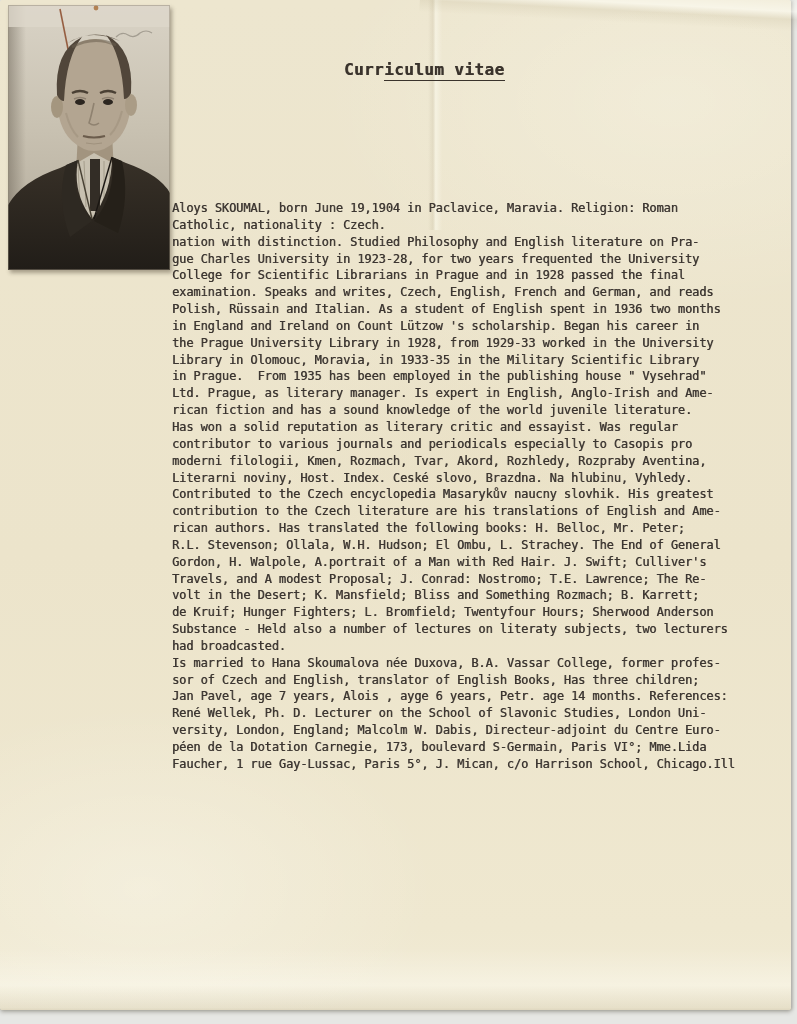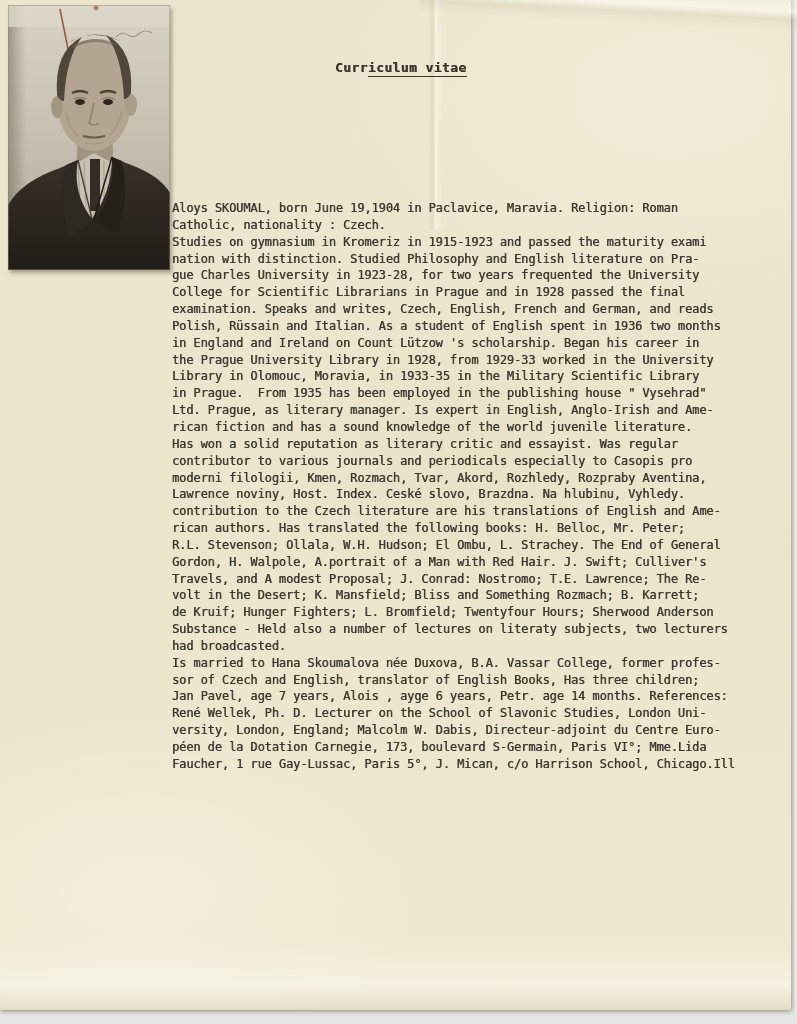--- a/index.html
+++ b/index.html
@@ -33,22 +33,22 @@
     left:0;top:948px;width:791px;height:62px;
     background:linear-gradient(180deg,rgba(255,255,246,0) 0%,rgba(255,255,246,0.35) 60%,rgba(150,135,95,0.12) 96%,rgba(150,135,95,0.2) 100%);
   }
   .photo{
     position:absolute;left:8px;top:5px;width:162px;height:265px;
     box-shadow:2px 3px 4px rgba(60,50,35,0.40);
     background:#cac3b4;
   }
   .photo svg{display:block;}
   .title{
-    position:absolute;left:335px;top:60px;margin:0;
-    font-size:13px;font-weight:bold;color:#3a332c;
+    position:absolute;left:344px;top:60px;margin:0;
+    font-size:16px;font-weight:bold;color:#3a332c;
     letter-spacing:0.4px;white-space:pre;
     text-shadow:0.4px 0 0 rgba(58,51,44,0.8);
   }
   .title .u{border-bottom:1.6px solid #3a332c;padding-bottom:1px;}
   .body-text{
     position:absolute;left:172px;top:200px;width:625px;
     color:#3c3631;
   }
   .body-text .line{
     font-size:12px;line-height:16.85px;white-space:pre;
@@ -139,36 +139,36 @@
 
       <rect x="0" y="0" width="162" height="265" fill="none" stroke="#8d8574" stroke-opacity="0.45" stroke-width="2"></rect>
     </svg>
   </div>
 
   <h1 class="title"><span>Curr</span><span class="u">iculum vitae</span></h1>
 
   <div class="body-text" id="bodyText">
       <div class="line">Aloys SKOUMAL, born June 19,1904 in Paclavice, Maravia. Religion: Roman</div>
       <div class="line">Catholic, nationality : Czech.</div>
-      <div class="line">Studies on gymnasium in Kromeriz in 1915-1923 and passed the maturity exami</div>
       <div class="line">nation with distinction. Studied Philosophy and English literature on Pra-</div>
       <div class="line">gue Charles University in 1923-28, for two years frequented the University</div>
       <div class="line">College for Scientific Librarians in Prague and in 1928 passed the final</div>
       <div class="line">examination. Speaks and writes, Czech, English, French and German, and reads</div>
       <div class="line">Polish, Rüssain and Italian. As a student of English spent in 1936 two months</div>
       <div class="line">in England and Ireland on Count Lützow 's scholarship. Began his career in</div>
       <div class="line">the Prague University Library in 1928, from 1929-33 worked in the University</div>
       <div class="line">Library in Olomouc, Moravia, in 1933-35 in the Military Scientific Library</div>
       <div class="line">in Prague.  From 1935 has been employed in the publishing house " Vysehrad"</div>
       <div class="line">Ltd. Prague, as literary manager. Is expert in English, Anglo-Irish and Ame-</div>
       <div class="line">rican fiction and has a sound knowledge of the world juvenile literature.</div>
       <div class="line">Has won a solid reputation as literary critic and essayist. Was regular</div>
       <div class="line">contributor to various journals and periodicals especially to Casopis pro</div>
       <div class="line">moderni filologii, Kmen, Rozmach, Tvar, Akord, Rozhledy, Rozpraby Aventina,</div>
-      <div class="line">Lawrence noviny, Host. Index. Ceské slovo, Brazdna. Na hlubinu, Vyhledy.</div>
+      <div class="line">Literarni noviny, Host. Index. Ceské slovo, Brazdna. Na hlubinu, Vyhledy.</div>
+      <div class="line">Contributed to the Czech encyclopedia Masarykův naucny slovhik. His greatest</div>
       <div class="line">contribution to the Czech literature are his translations of English and Ame-</div>
       <div class="line">rican authors. Has translated the following books: H. Belloc, Mr. Peter;</div>
       <div class="line">R.L. Stevenson; Ollala, W.H. Hudson; El Ombu, L. Strachey. The End of General</div>
       <div class="line">Gordon, H. Walpole, A.portrait of a Man with Red Hair. J. Swift; Culliver's</div>
       <div class="line">Travels, and A modest Proposal; J. Conrad: Nostromo; T.E. Lawrence; The Re-</div>
       <div class="line">volt in the Desert; K. Mansfield; Bliss and Something Rozmach; B. Karrett;</div>
       <div class="line">de Kruif; Hunger Fighters; L. Bromfield; Twentyfour Hours; Sherwood Anderson</div>
       <div class="line">Substance - Held also a number of lectures on literaty subjects, two lecturers</div>
       <div class="line">had broadcasted.</div>
       <div class="line">Is married to Hana Skoumalova née Duxova, B.A. Vassar College, former profes-</div>

